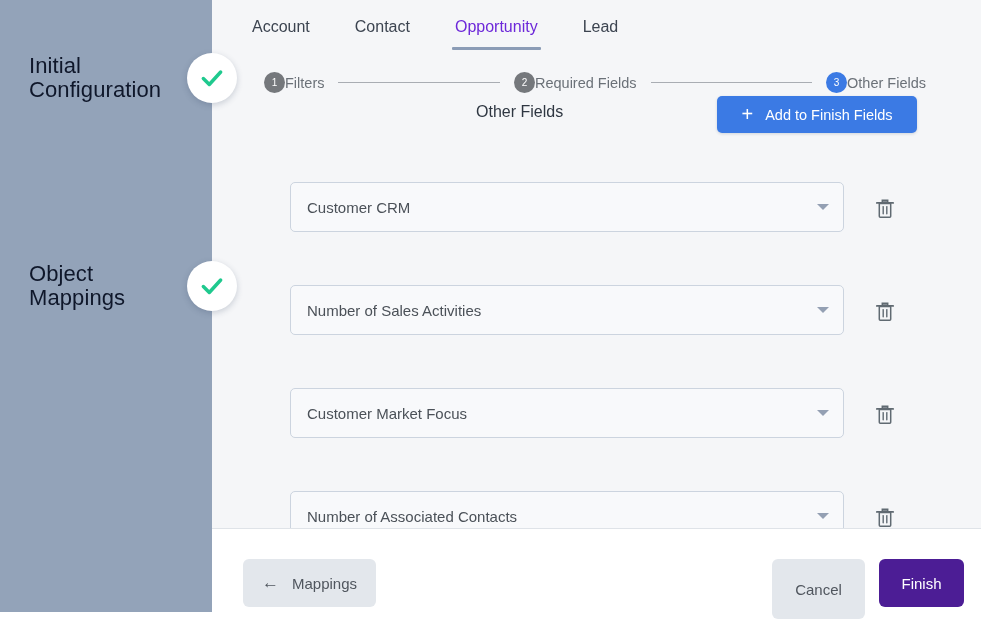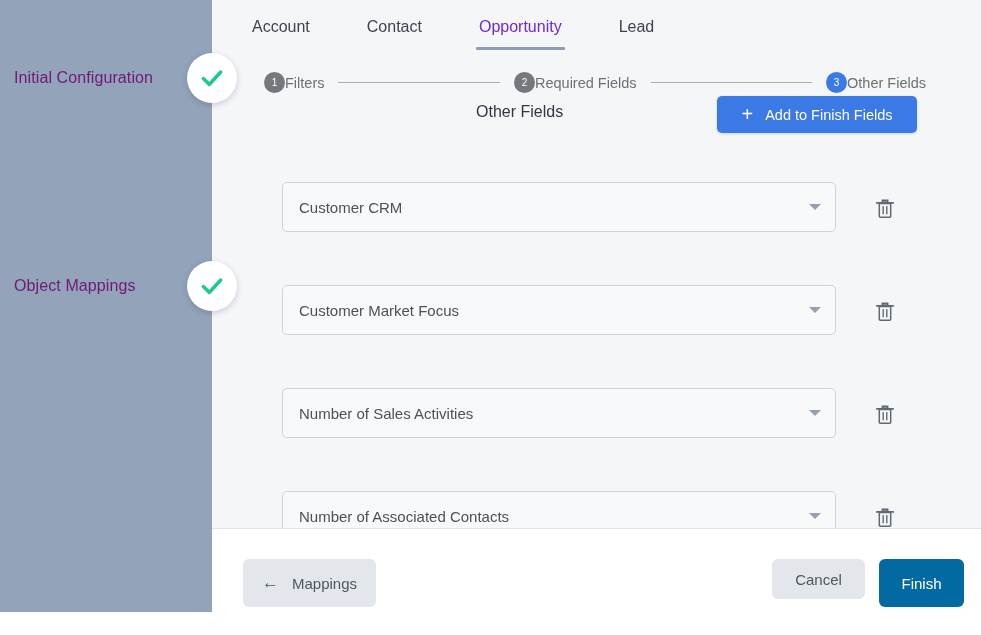--- a/index.html
+++ b/index.html
@@ -24,24 +24,24 @@
     z-index: 2;
   }
   .side-step {
     position: absolute;
     left: 0; width: 212px;
     height: 60px;
     display: flex;
     align-items: center;
   }
   .side-step-label {
-    color: #701a75;
-    font-size: 16px;
+    color: #0f172a;
+    font-size: 22px;
     line-height: 24px;
-    padding-left: 14px;
+    padding-left: 29px;
     width: 175px;
     letter-spacing: .1px;
   }
   .side-badge {
     position: absolute;
     left: 187px;
     width: 50px; height: 50px;
     border-radius: 50%;
     display: flex;
     align-items: center;
@@ -74,21 +74,21 @@
 
   
   .tabs {
     position: absolute;
     top: 0; left: 0;
     height: 60px;
     display: flex;
     align-items: flex-start;
     padding-left: 40px;
     padding-top: 18px;
-    gap: 16px;
+    gap: 4px;
   }
   .tab {
     position: relative;
     font-size: 16px;
     color: #3c4450;
     padding: 0 0 14px 0;
     margin-right: 41px;
     cursor: pointer;
     white-space: nowrap;
   }
@@ -174,21 +174,21 @@
     top: 165px; left: 0;
     width: 769px;
   }
   .field-row {
     position: relative;
     height: 103px;
     padding-left: 77px;
   }
   .select-box {
     position: absolute;
-    top: 17px; left: 70px;
+    top: 17px; left: 78px;
     width: 554px; height: 50px;
     background: #f8f9fb;
     border: 1px solid #ccd4df;
     border-radius: 5px;
     display: flex;
     align-items: center;
     padding: 0 14px 0 16px;
     cursor: pointer;
     gap: 21px;
   }
@@ -240,28 +240,28 @@
   .btn-prev {
     left: 31px; top: 29px;
     width: 133px; height: 48px;
     background: #e3e7ec;
     color: #50565e;
     gap: 13px;
   }
   .arrow-icon { font-size: 17px; line-height: 1; margin-top: -1px; }
   .btn-cancel {
     left: 560px; top: 29px;
-    width: 93px; height: 40px;
+    width: 93px; height: 60px;
     background: #e3e7ec;
     color: #50565e;
   }
   .btn-finish {
     left: 667px; top: 29px;
     width: 85px; height: 48px;
-    background: #0369a1;
+    background: #4c1d95;
     color: #ffffff;
   }
 </style>
 </head>
 <body>
 
 <div id="app">
 
   <div class="sidebar">
 
@@ -334,37 +334,37 @@
               <line x1="1.8" y1="4.9" x2="18.2" y2="4.9" stroke="#606a72" stroke-width="1.7" stroke-linecap="round"></line>
               <path d="M4.3 5.6h11.4v12.6a1 1 0 0 1-1 1H5.3a1 1 0 0 1-1-1z" fill="none" stroke="#606a72" stroke-width="1.5"></path>
               <line x1="8.2" y1="8.6" x2="8.2" y2="15.8" stroke="#606a72" stroke-width="1.4" stroke-linecap="round"></line>
               <line x1="11.8" y1="8.6" x2="11.8" y2="15.8" stroke="#606a72" stroke-width="1.4" stroke-linecap="round"></line>
             </svg>
           </button>
         </div>
 
         <div class="field-row">
           <div class="select-box">
-            <span class="select-value">Customer Market Focus</span>
+            <span class="select-value">Number of Sales Activities</span>
             <span class="caret"></span>
           </div>
           <button class="trash-btn">
             <svg width="20" height="21" viewBox="0 0 20 21">
               <path d="M7.3 2.2h5.4v1.9H7.3z" fill="none" stroke="#606a72" stroke-width="1.5"></path>
               <line x1="1.8" y1="4.9" x2="18.2" y2="4.9" stroke="#606a72" stroke-width="1.7" stroke-linecap="round"></line>
               <path d="M4.3 5.6h11.4v12.6a1 1 0 0 1-1 1H5.3a1 1 0 0 1-1-1z" fill="none" stroke="#606a72" stroke-width="1.5"></path>
               <line x1="8.2" y1="8.6" x2="8.2" y2="15.8" stroke="#606a72" stroke-width="1.4" stroke-linecap="round"></line>
               <line x1="11.8" y1="8.6" x2="11.8" y2="15.8" stroke="#606a72" stroke-width="1.4" stroke-linecap="round"></line>
             </svg>
           </button>
         </div>
 
         <div class="field-row">
           <div class="select-box">
-            <span class="select-value">Number of Sales Activities</span>
+            <span class="select-value">Customer Market Focus</span>
             <span class="caret"></span>
           </div>
           <button class="trash-btn">
             <svg width="20" height="21" viewBox="0 0 20 21">
               <path d="M7.3 2.2h5.4v1.9H7.3z" fill="none" stroke="#606a72" stroke-width="1.5"></path>
               <line x1="1.8" y1="4.9" x2="18.2" y2="4.9" stroke="#606a72" stroke-width="1.7" stroke-linecap="round"></line>
               <path d="M4.3 5.6h11.4v12.6a1 1 0 0 1-1 1H5.3a1 1 0 0 1-1-1z" fill="none" stroke="#606a72" stroke-width="1.5"></path>
               <line x1="8.2" y1="8.6" x2="8.2" y2="15.8" stroke="#606a72" stroke-width="1.4" stroke-linecap="round"></line>
               <line x1="11.8" y1="8.6" x2="11.8" y2="15.8" stroke="#606a72" stroke-width="1.4" stroke-linecap="round"></line>
             </svg>

